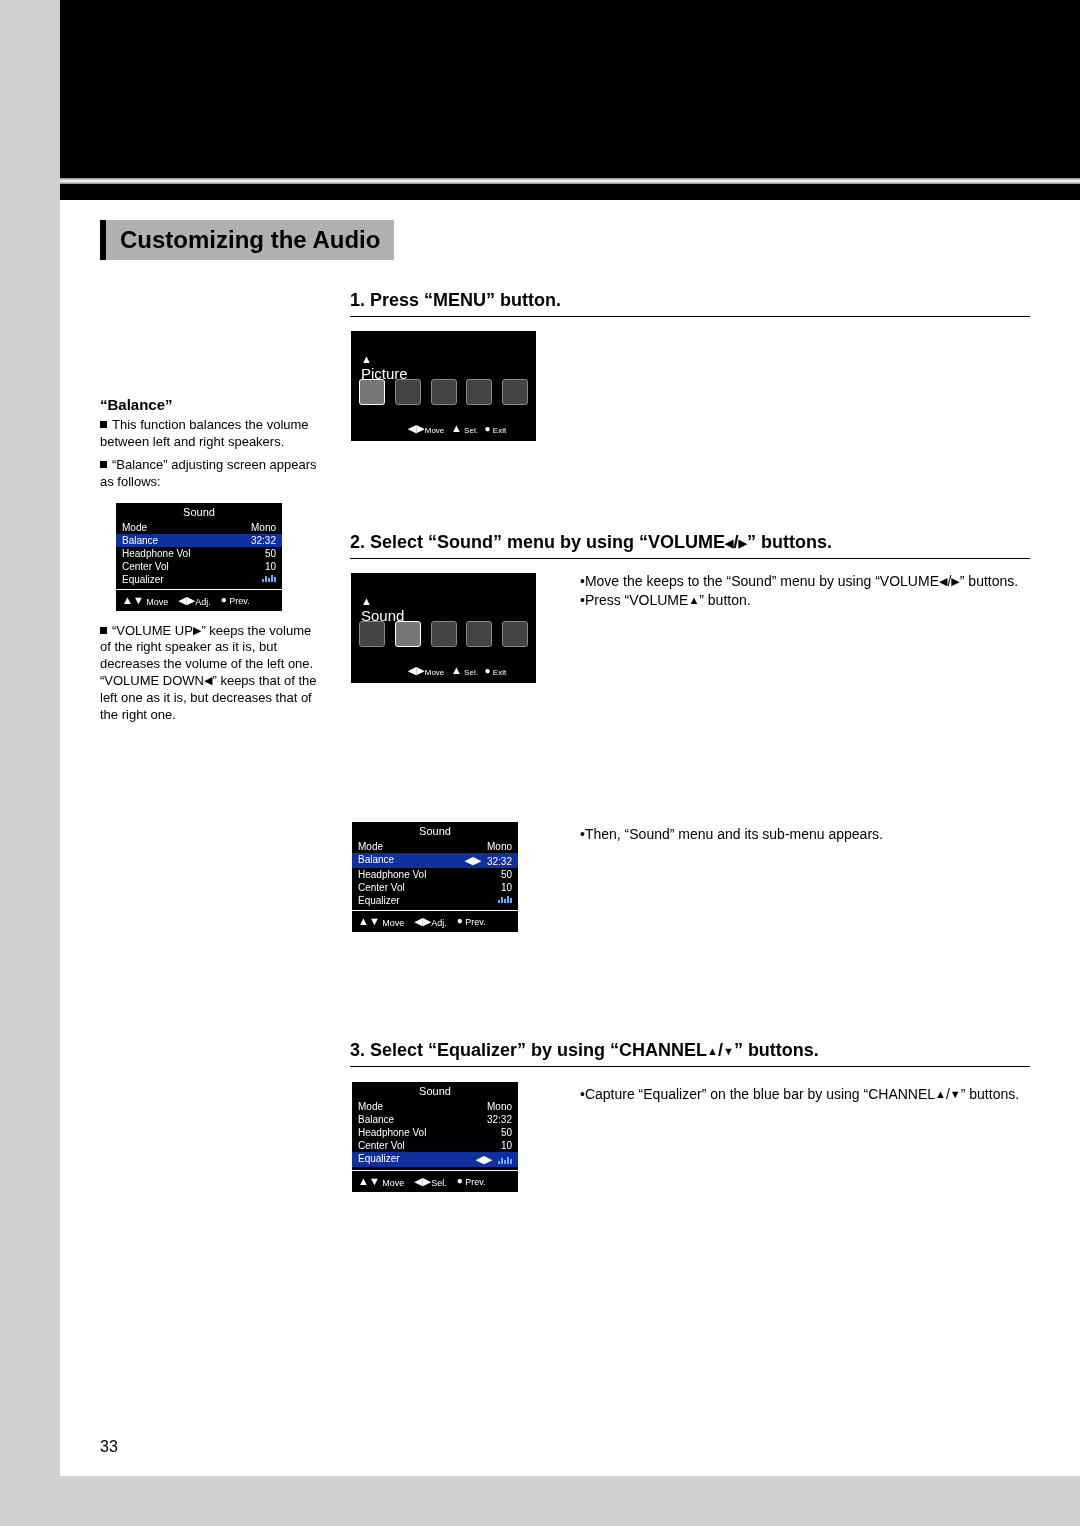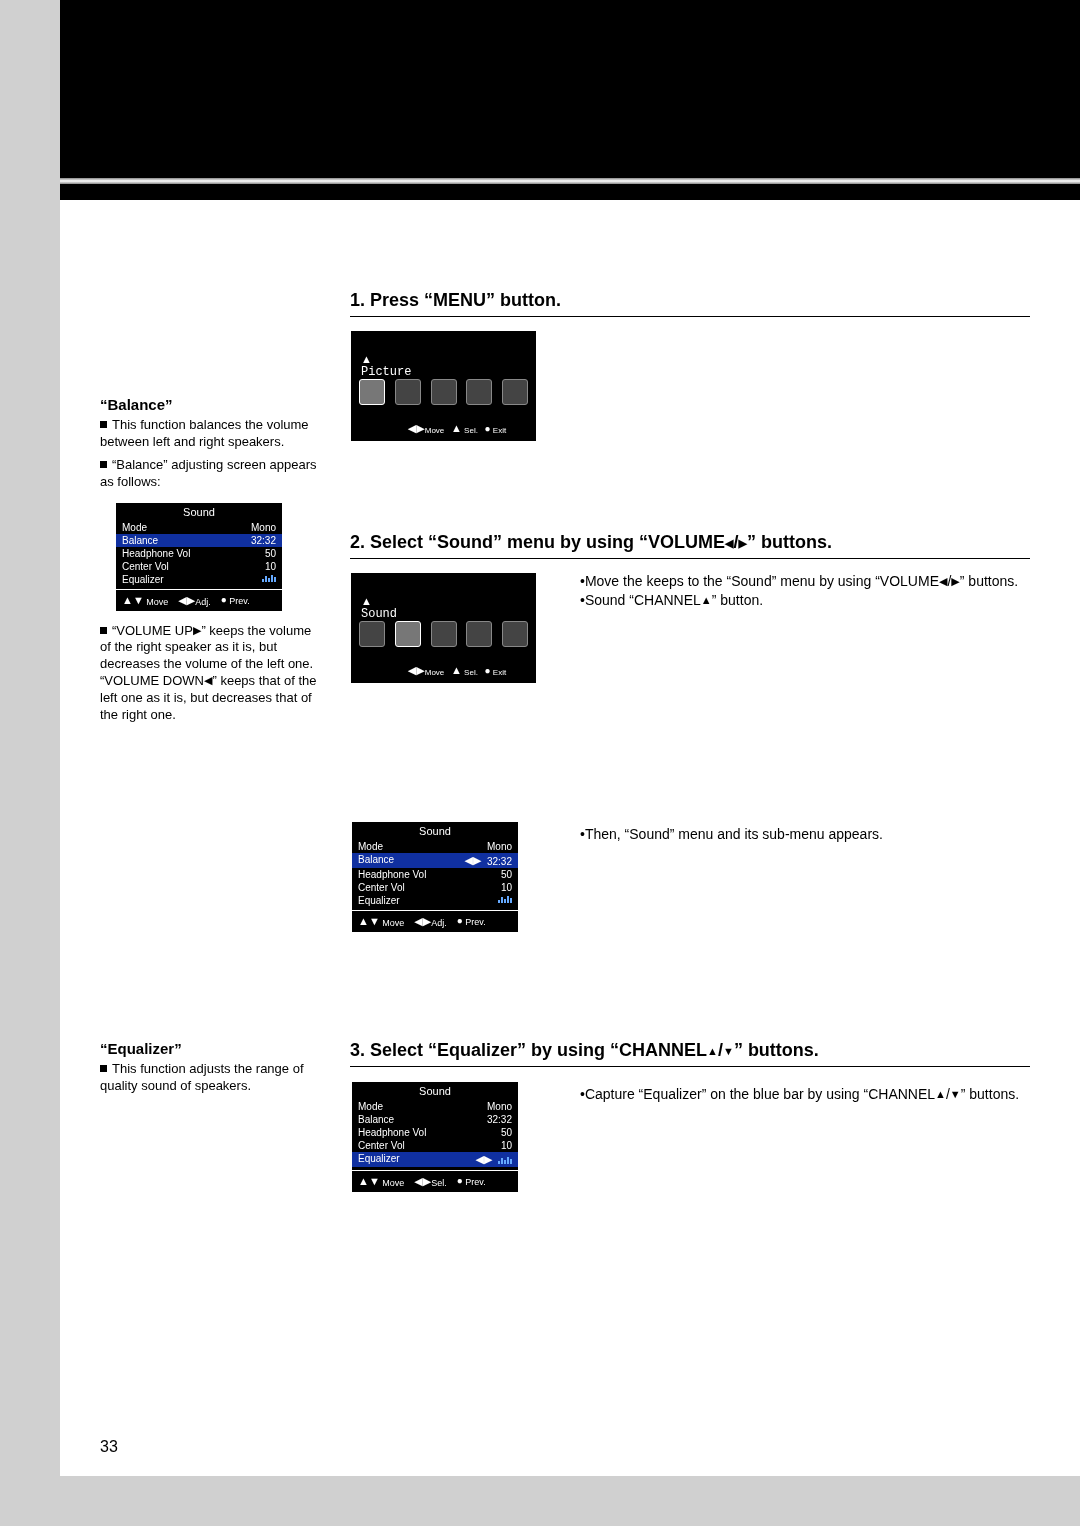--- a/index.html
+++ b/index.html
@@ -171,22 +171,21 @@
   }
   .tvshot .tri-top {
     position: absolute;
     top: 22px;
     left: 10px;
   }
   .tvshot .label {
     position: absolute;
     top: 34px;
     left: 10px;
-    font-size: 12px;
-    font-family: Liberation Mono, monospace;
+    font-size: 15px;
   }
   .iconrow {
     position: absolute;
     top: 48px;
     left: 8px;
     right: 8px;
     display: flex;
     justify-content: space-between;
   }
   .iconrow .ic {
@@ -220,20 +219,21 @@
 </head>
 <body>
 
 <div class="page">
 
   <div class="black-banner"></div>
   <div class="white-body"></div>
   <div class="divider"></div>
 
 
+  <div class="subtitle-box">Customizing the Audio</div>
 
   <div class="step-hdr" style="top:290px;">1. Press “MENU” button.</div>
   <div class="step-rule" style="top:316px;"></div>
 
   <div class="screens-col" style="top:330px;">
     <div class="tvshot">
       <span class="tri-top tri-u"></span>
       <div class="label">Picture</div>
       <div class="iconrow">
         <div class="ic sel"></div>
@@ -270,21 +270,21 @@
       <div class="tvfoot">
         <span class="tri-l"></span><span class="tri-r"></span><span>Move</span>&nbsp;&nbsp;
         <span class="tri-u"></span> <span>Sel.</span>&nbsp;&nbsp;
         <span class="dot"></span> <span>Exit</span>
       </div>
     </div>
   </div>
 
   <div class="right-col right-text" style="top:572px;">
     <span>•Move the keeps to the “Sound” menu by using “VOLUME</span><span class="tri-l"></span>/<span class="tri-r"></span><span>” buttons.</span><br>
-    <span>•Sound “CHANNEL</span><span class="tri-u"></span><span>” button.</span>
+    <span>•Press “VOLUME</span><span class="tri-u"></span><span>” button.</span>
   </div>
 
   <div class="screens-col" style="top:820px;">
     <div class="osd">
       <div class="osd-title">Sound</div>
       <div class="osd-row">
           <span>Mode</span>
           <span>Mono</span>
         </div>
       <div class="osd-row hl">
@@ -408,20 +408,16 @@
         <span><span class="tri-l"></span><span class="tri-r"></span><span>Adj.</span></span>
         <span><span class="dot"></span> <span>Prev.</span></span>
       </div>
     </div>
 
     <div class="side-text">
       <span class="bullet-sq"></span><span>“VOLUME UP</span><span class="tri-r"></span><span>” keeps the volume of the right speaker as it is, but decreases the volume of the left one. “VOLUME DOWN</span><span class="tri-l"></span><span>” keeps that of the left one as it is, but decreases that of the right one.</span>
     </div>
   </div>
 
-  <div class="left-col" style="top:1040px;">
-    <div class="side-hdr">“Equalizer”</div>
-    <div class="side-text"><span class="bullet-sq"></span><span>This function adjusts the range of quality sound of speakers.</span></div>
-  </div>
 
   <div class="pagenum">33</div>
 
 </div>
 
 </body></html>

